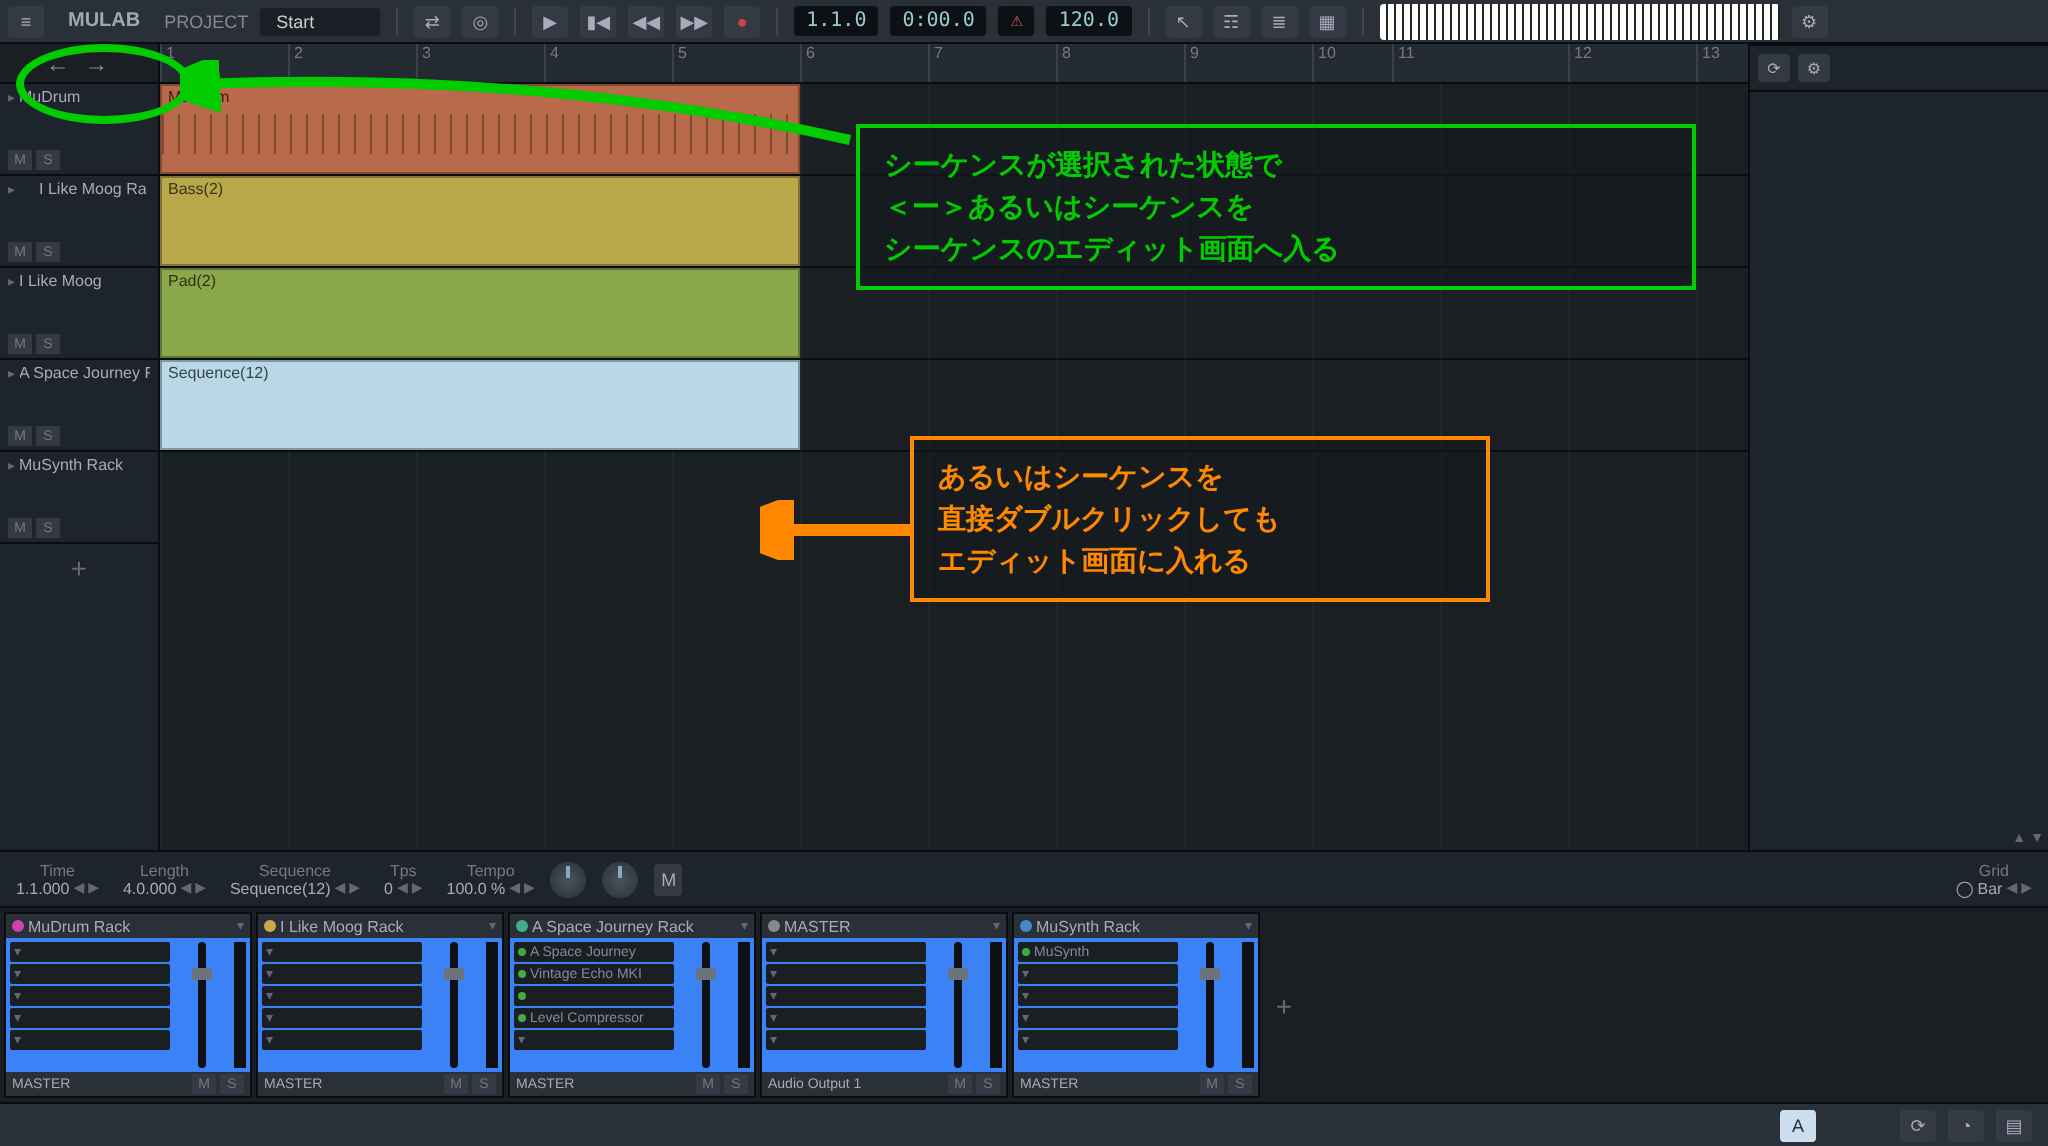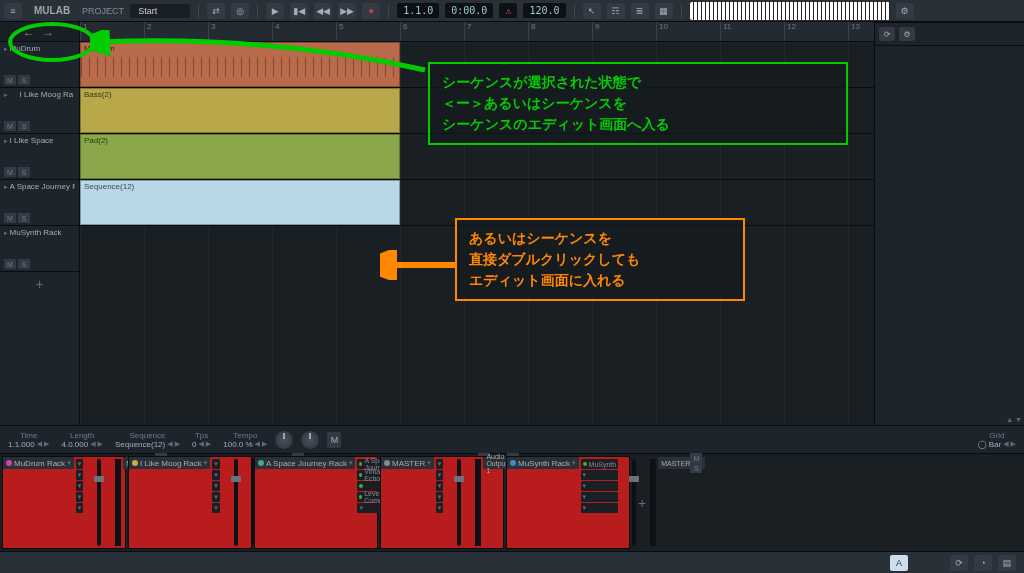--- a/index.html
+++ b/index.html
@@ -55,21 +55,21 @@
 .param{display:flex;flex-direction:column;align-items:center;font-size:8px;}
 .paramk{color:#778;}
 .paramv{color:#aab;display:flex;align-items:center;gap:2px;}
 .arrow{color:#667;font-size:7px;cursor:pointer;}
 .knob{width:18px;height:18px;border-radius:50%;background:radial-gradient(circle,#4a525c,#2a3038);position:relative;}
 .knob::after{content:'';position:absolute;top:2px;left:50%;width:2px;height:6px;background:#8ab;transform:translateX(-50%);}
 .spacer{flex:1;}
 
 
 .mixer{height:98px;background:#1a1f24;border-top:1px solid #0a0d10;display:flex;padding:2px;gap:2px;}
-.channel{width:124px;background:#b91c1c;border:1px solid #0a0d10;display:flex;position:relative;justify-content:space-between;}
+.channel{width:124px;background:#3b82f6;border:1px solid #0a0d10;display:flex;flex-direction:column;position:relative;justify-content:space-between;}
 .chhead{height:12px;display:flex;align-items:center;padding:0 3px;gap:2px;background:#2a3038;}
 .chled{width:6px;height:6px;border-radius:50%;}
 .chname{font-size:8px;color:#aab;flex:1;white-space:nowrap;overflow:hidden;}
 .chbody{flex:1;display:flex;}
 .chslots{flex:1;padding:2px;display:flex;flex-direction:column;gap:1px;}
 .slot{height:10px;background:#1a1f24;border-radius:1px;display:flex;align-items:center;padding:0 2px;gap:2px;font-size:7px;color:#889;}
 .slotled{width:4px;height:4px;border-radius:50%;background:#4a4;}
 .fader{width:28px;display:flex;flex-direction:column;align-items:center;padding:2px;}
 .fadertrack{flex:1;width:4px;background:#0d1014;position:relative;border-radius:2px;}
 .faderknob{position:absolute;top:20%;left:-3px;width:10px;height:6px;background:#6a727c;border-radius:1px;}
@@ -142,21 +142,21 @@
               <span class="trackname">I Like Moog Ra</span>
             </div>
             <div class="msrow">
               <div class="msbtn">M</div>
               <div class="msbtn">S</div>
             </div>
           </div>
           <div class="trackhead">
             <div style="display:flex;gap:2px;align-items:center;">
               <span class="arrow">▸</span>
-              <span class="trackname">I Like Space</span>
+              <span class="trackname">I Like Moog</span>
             </div>
             <div class="msrow">
               <div class="msbtn">M</div>
               <div class="msbtn">S</div>
             </div>
           </div>
           <div class="trackhead">
             <div style="display:flex;gap:2px;align-items:center;">
               <span class="arrow">▸</span>
               <span class="trackname">A Space Journey R</span>
@@ -185,21 +185,21 @@
           <div class="bar" style="left: 0px;">1</div>
           <div class="bar" style="left: 64px;">2</div>
           <div class="bar" style="left: 128px;">3</div>
           <div class="bar" style="left: 192px;">4</div>
           <div class="bar" style="left: 256px;">5</div>
           <div class="bar" style="left: 320px;">6</div>
           <div class="bar" style="left: 384px;">7</div>
           <div class="bar" style="left: 448px;">8</div>
           <div class="bar" style="left: 512px;">9</div>
           <div class="bar" style="left: 576px;">10</div>
-          <div class="bar" style="left: 640px;">11</div>
+          <div class="bar" style="left: 616px;">11</div>
           <div class="bar" style="left: 704px;">12</div>
           <div class="bar" style="left: 768px;">13</div>
         </div>
       <div class="lanes" id="lanes">
         <div class="gridlines" id="gridlines">
             <div class="gridline" style="left: 0px;"></div>
             <div class="gridline" style="left: 64px;"></div>
             <div class="gridline" style="left: 128px;"></div>
             <div class="gridline" style="left: 192px;"></div>
             <div class="gridline" style="left: 256px;"></div>

